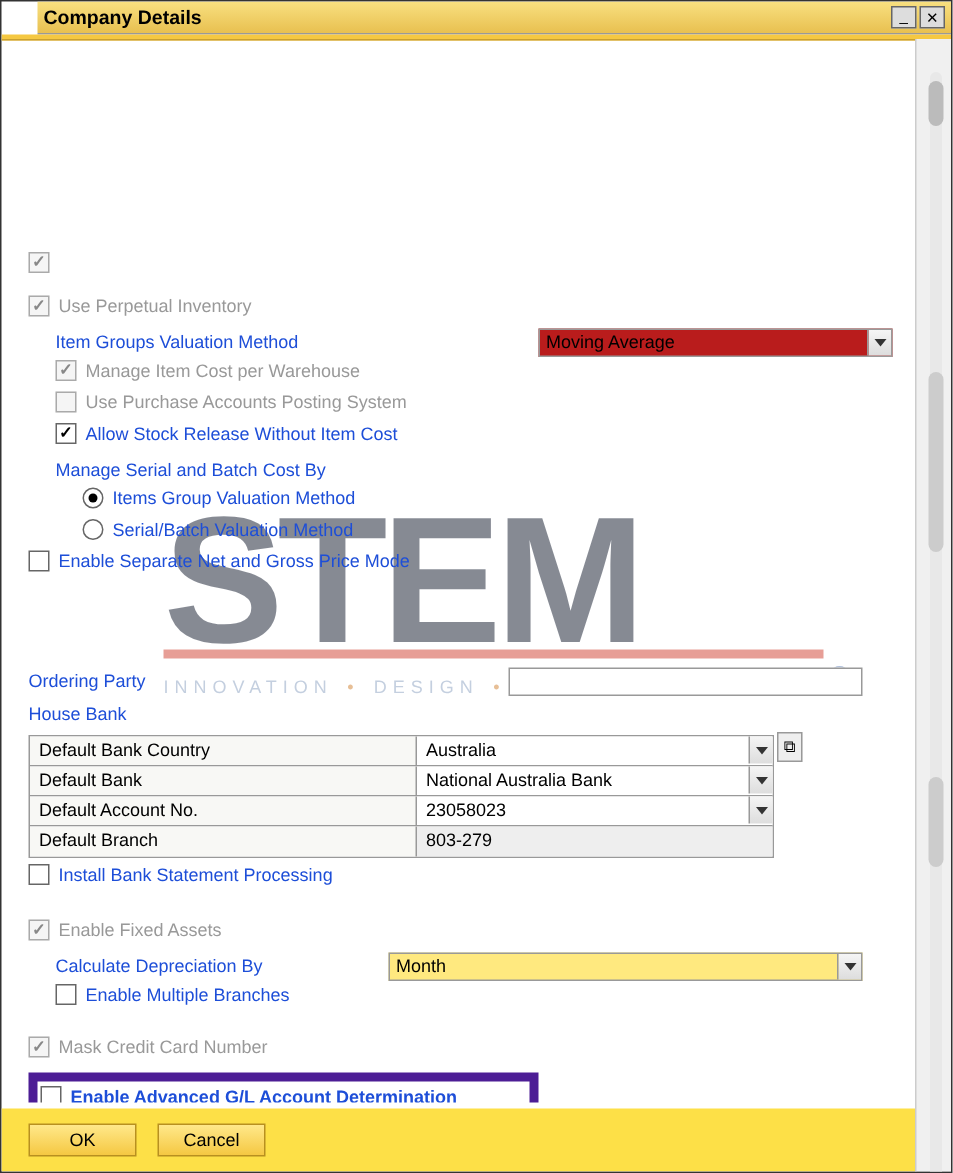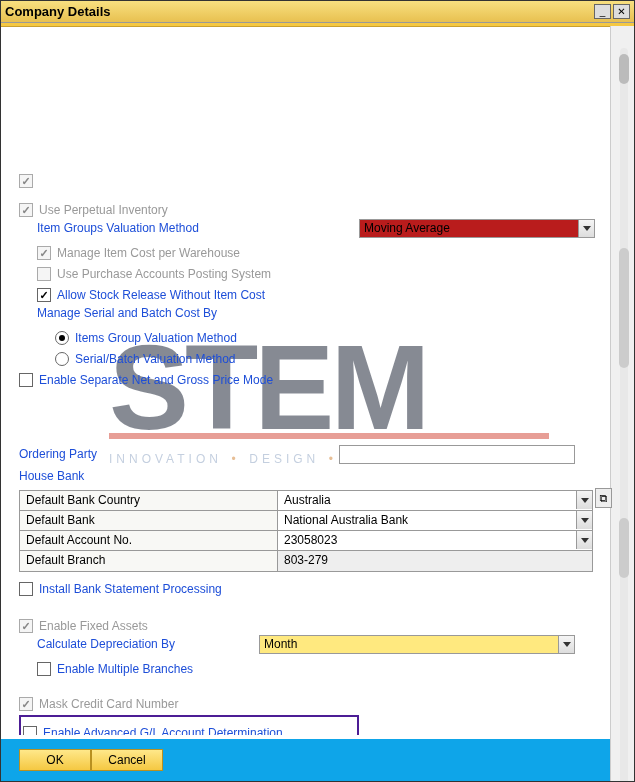--- a/index.html
+++ b/index.html
@@ -1,27 +1,27 @@
 <!DOCTYPE html>
 <html><head>
 <meta charset="utf-8">
 <style>
 * { box-sizing: border-box; margin: 0; padding: 0; font-family: Tahoma, Arial, sans-serif; font-size: 12px; }
 body { background: #fff; width: 635px; height: 782px; position: relative; border: 1px solid #333; overflow: hidden; }
 
-.titlebar { height: 22px; background: linear-gradient(#f8e080, #e8c050); border-bottom: 1px solid #999; display: flex; align-items: center; padding: 0 4px; }
+.titlebar { height: 22px; background: linear-gradient(#f8e080, #e8c050); border-bottom: 1px solid #999; display: flex; align-items: center; padding: 0 4px; margin-left: 24px; }
 .titlebar-text { font-weight: bold; font-size: 13px; flex: 1; }
 .win-btn { width: 17px; height: 15px; border: 1px solid #666; background: #ddd; margin-left: 2px; display: flex; align-items: center; justify-content: center; font-size: 10px; cursor: pointer; }
 
 .yellow-strip { height: 4px; background: #f5c842; border-bottom: 1px solid #c9a030; }
 
 .content { padding: 6px 10px 2px 18px; position: relative; height: 708px; overflow: hidden; }
 
 .row { display: flex; align-items: center; min-height: 20px; margin-bottom: 2px; }
-.checkbox-row { display: flex; align-items: flex-end; min-height: 20px; margin-bottom: 1px; }
+.checkbox-row { display: flex; align-items: flex-start; min-height: 20px; margin-bottom: 1px; }
 .indent-1 { margin-left: 18px; }
 .indent-2 { margin-left: 36px; }
 
 .chk { width: 14px; height: 14px; border: 1px solid #666; background: #fff; margin-right: 6px; display: inline-flex; align-items: center; justify-content: center; font-size: 11px; line-height: 1; flex-shrink: 0; }
 .chk.disabled { border-color: #aaa; background: #f5f5f5; }
 .chk.checked::after { content: "✓"; color: #000; font-weight: bold; }
 .chk.disabled.checked::after { color: #888; }
 
 .radio { width: 14px; height: 14px; border: 1px solid #666; border-radius: 50%; background: #fff; margin-right: 6px; display: inline-flex; align-items: center; justify-content: center; flex-shrink: 0; }
 .radio.selected::after { content: ""; width: 6px; height: 6px; border-radius: 50%; background: #000; }
@@ -30,34 +30,34 @@
 .lbl.disabled { color: #999; }
 .field-label { width: 236px; flex-shrink: 0; padding-left: 0; }
 
 .dropdown { flex: 1; height: 19px; border: 1px solid #999; background: #b91c1c; padding: 0 4px; display: flex; align-items: center; position: relative; }
 .dropdown.yellow { background: #ffe97f; }
 .dropdown-arrow { position: absolute; right: 0; top: 0; width: 16px; height: 17px; border-left: 1px solid #999; background: linear-gradient(#f5f5f5,#ddd); display: flex; align-items: center; justify-content: center; }
 .dropdown-arrow::after { content: ""; border-left: 4px solid transparent; border-right: 4px solid transparent; border-top: 5px solid #333; }
 
 .text-input { flex: 1; height: 19px; border: 1px solid #999; background: #fff; padding: 0 4px; }
 
-.bank-table { border: 1px solid #999; margin-top: 2px; width: 574px; }
+.bank-table { border: 1px solid #999; margin-top: 2px; width: 497px; }
 .bank-row { display: flex; height: 20px; border-bottom: 1px solid #999; }
 .bank-row:last-child { border-bottom: none; }
 .bank-label { width: 258px; border-right: 1px solid #999; padding: 2px 6px; background: #f8f8f5; }
 .bank-value { flex: 1; padding: 2px 6px; background: #fff; position: relative; }
 .bank-value.grey { background: #eee; }
 .bank-dd { position: absolute; right: 0; top: 0; width: 16px; height: 18px; border-left: 1px solid #999; background: linear-gradient(#f5f5f5,#ddd); display: flex; align-items: center; justify-content: center; }
 .bank-dd::after { content: ""; border-left: 4px solid transparent; border-right: 4px solid transparent; border-top: 5px solid #333; }
 
 .link-icon { width: 17px; height: 20px; border: 1px solid #999; background: #eee; margin-left: 2px; display: flex; align-items: center; justify-content: center; font-size: 11px; }
 
-.red-box { border: 2px solid #4c1d95; padding: 3px 2px 2px 2px; margin: 4px 0; width: 340px; }
-
-.button-row { position: absolute; left: 0; bottom: 0; width: 609px; height: 42px; padding: 10px 18px; display: flex; background:#0ea5e9; }
+.red-box { border: 6px solid #4c1d95; padding: 3px 2px 2px 2px; margin: 4px 0; width: 340px; font-weight: bold; }
+
+.button-row { position: absolute; left: 0; bottom: 0; width: 609px; height: 42px; padding: 10px 18px; display: flex; gap: 14px; background:#fde047; }
 .main-btn { width: 72px; height: 22px; border: 1px solid #b89020; background: linear-gradient(#ffe88a,#f5c842); cursor: pointer; display:flex; align-items:center; justify-content:center; }
 
 .scrollbar-outer { position: absolute; right: 0; top: 25px; width: 24px; height: 755px; background: #f0f0f0; border-left: 1px solid #ccc; }
 .scrollbar-inner { position: absolute; right: 2px; top: 22px; width: 18px; height: 754px; }
 .sb-track { position: absolute; top: 0; width: 8px; right: 4px; height: 100%; background: #e8e8e8; border-radius: 4px; }
 .sb-thumb-top { position: absolute; top: 6px; right: 3px; width: 10px; height: 30px; background: #bbb; border-radius: 5px; }
 .sb-thumb-mid { position: absolute; top: 200px; right: 3px; width: 10px; height: 120px; background: #ccc; border-radius: 5px; }
 .sb-thumb-bot { position: absolute; top: 470px; right: 3px; width: 10px; height: 60px; background: #ccc; border-radius: 5px; }
 
 .watermark { position: absolute; top: 300px; left: 90px; width: 440px; pointer-events: none; opacity: 0.5; z-index: 0; }

